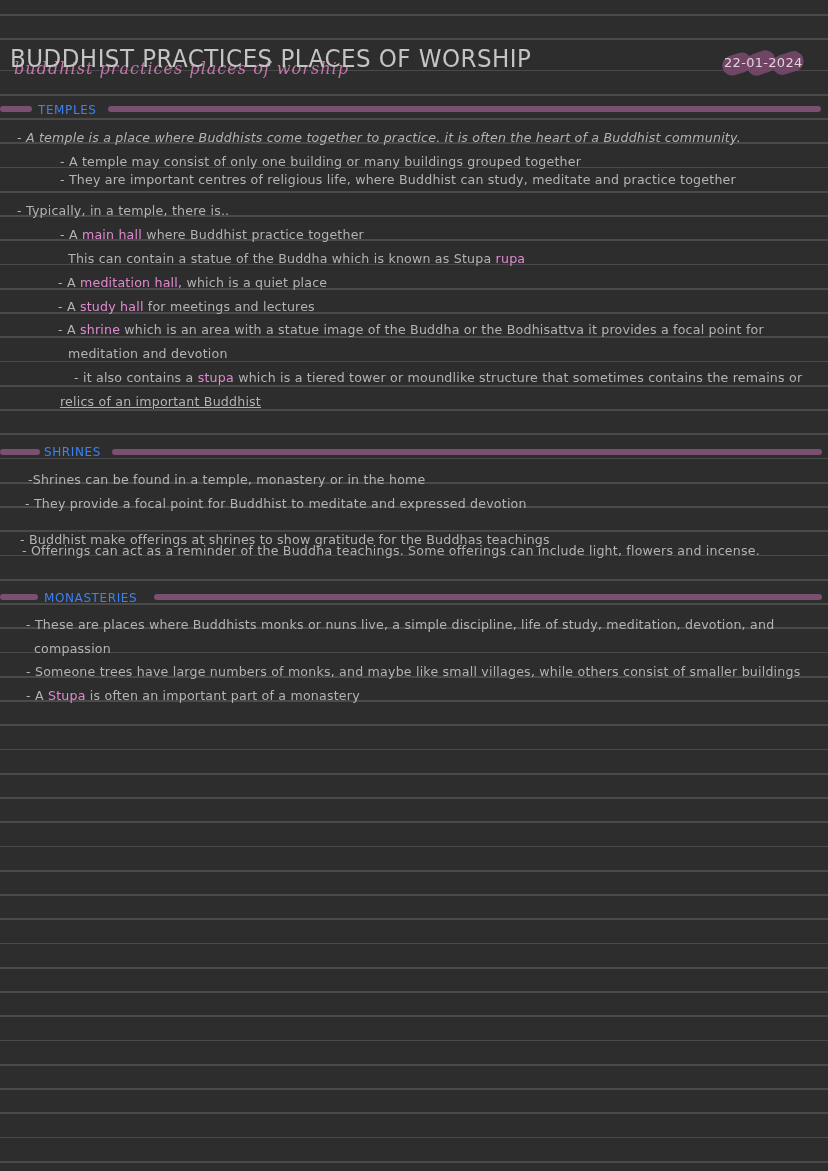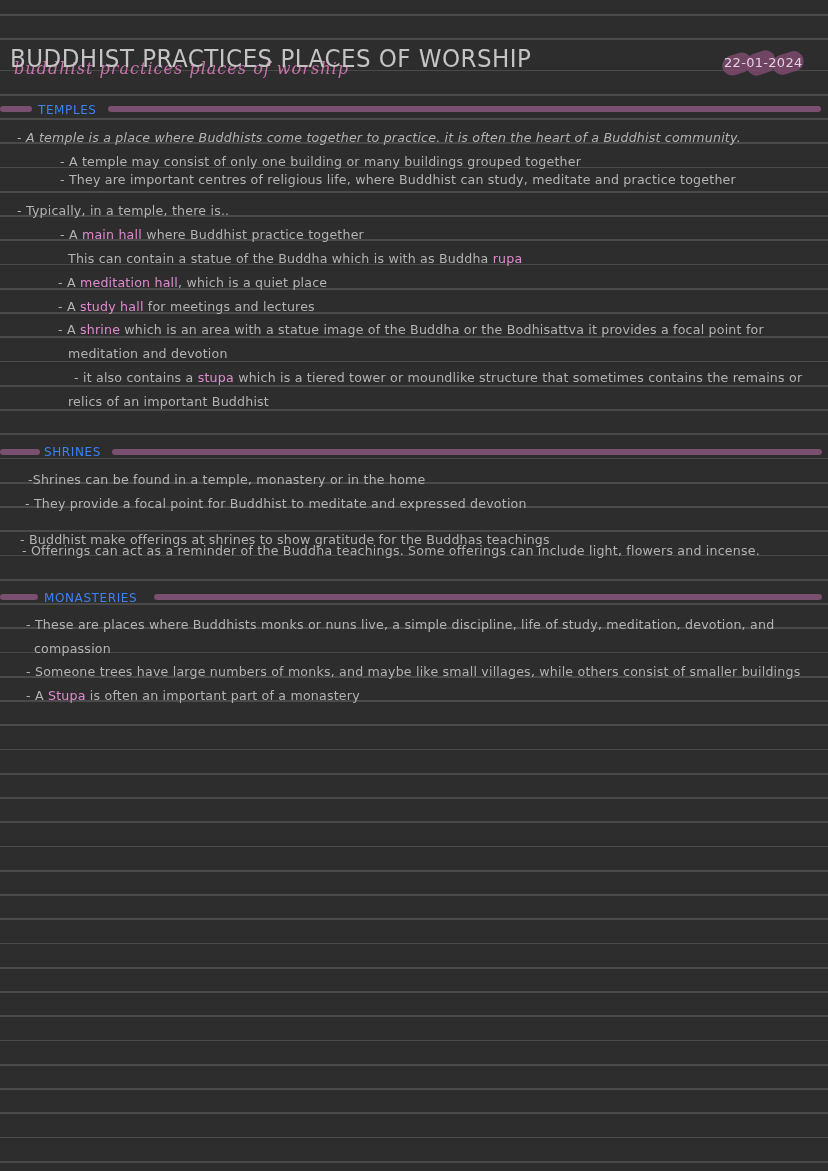--- a/index.html
+++ b/index.html
@@ -66,27 +66,27 @@
 
 <div class="bar" style="left:0;top:106px;width:32px;"></div>
 <div class="heading" style="left:38px;top:103px;">TEMPLES</div>
 <div class="bar" style="left:108px;top:106px;width:713px;"></div>
 
 <div class="line" style="left:17px;top:130px;font-style:italic;"><span>- A temple is a place where Buddhists come together to practice. it is often the heart of a Buddhist community.</span></div>
 <div class="line" style="left:60px;top:154px;"><span>- A temple may consist of only one building or many buildings grouped together</span></div>
 <div class="line" style="left:60px;top:162px;margin-top:10px;"><span>- They are important centres of religious life, where Buddhist can study, meditate and practice together</span></div>
 <div class="line" style="left:17px;top:203px;"><span>- Typically, in a temple, there is..</span></div>
 <div class="line" style="left:60px;top:227px;"><span>- A </span><span class="hl">main hall</span><span> where Buddhist practice together</span></div>
-<div class="line" style="left:68px;top:251px;"><span>This can contain a statue of the Buddha which is with as Buddha </span><span class="hl">rupa</span><span></span></div>
+<div class="line" style="left:68px;top:251px;"><span>This can contain a statue of the Buddha which is known as Stupa </span><span class="hl">rupa</span><span></span></div>
 <div class="line" style="left:58px;top:275px;"><span>- A </span><span class="hl">meditation hall</span><span>, which is a quiet place</span></div>
 <div class="line" style="left:58px;top:299px;"><span>- A </span><span class="hl">study hall</span><span> for meetings and lectures</span></div>
 <div class="line" style="left:58px;top:322px;"><span>- A </span><span class="hl">shrine</span><span> which is an area with a statue image of the Buddha or the Bodhisattva it provides a focal point for</span></div>
 <div class="line" style="left:68px;top:346px;"><span>meditation and devotion</span></div>
 <div class="line" style="left:74px;top:370px;"><span>- it also contains a </span><span class="hl">stupa</span><span> which is a tiered tower or moundlike structure that sometimes contains the remains or</span></div>
-<div class="line" style="left:68px;top:394px;"><span>relics  of an important Buddhist</span></div>
+<div class="line" style="left:60px;top:394px;text-decoration:underline;"><span>relics  of an important Buddhist</span></div>
 
 <div class="bar" style="left:0;top:449px;width:40px;"></div>
 <div class="heading" style="left:44px;top:445px;">SHRINES</div>
 <div class="bar" style="left:112px;top:449px;width:710px;"></div>
 
 <div class="line" style="left:28px;top:472px;"><span>-Shrines can be found in a temple, monastery or in the home</span></div>
 <div class="line" style="left:25px;top:496px;text-align:center;"><span>- They provide a focal point for Buddhist to meditate and expressed devotion</span></div>
 <div class="line" style="left:20px;top:519px;margin-top:13px;"><span>-  Buddhist make offerings at shrines to show gratitude for the Buddhas teachings</span></div>
 <div class="line" style="left:22px;top:543px;"><span>-  Offerings can act as a reminder of the Buddha teachings. Some offerings can include light, flowers and incense.</span></div>
 

